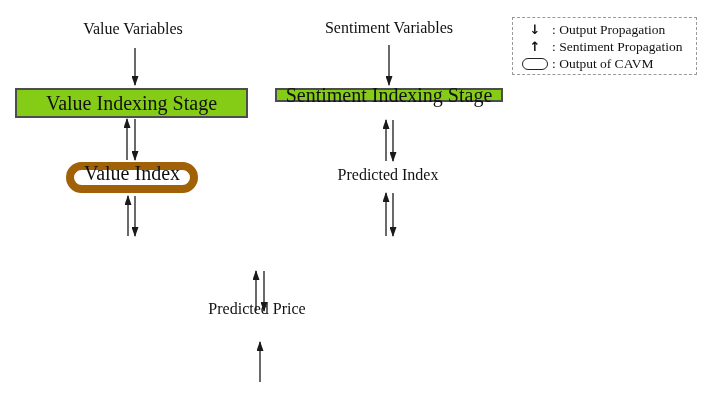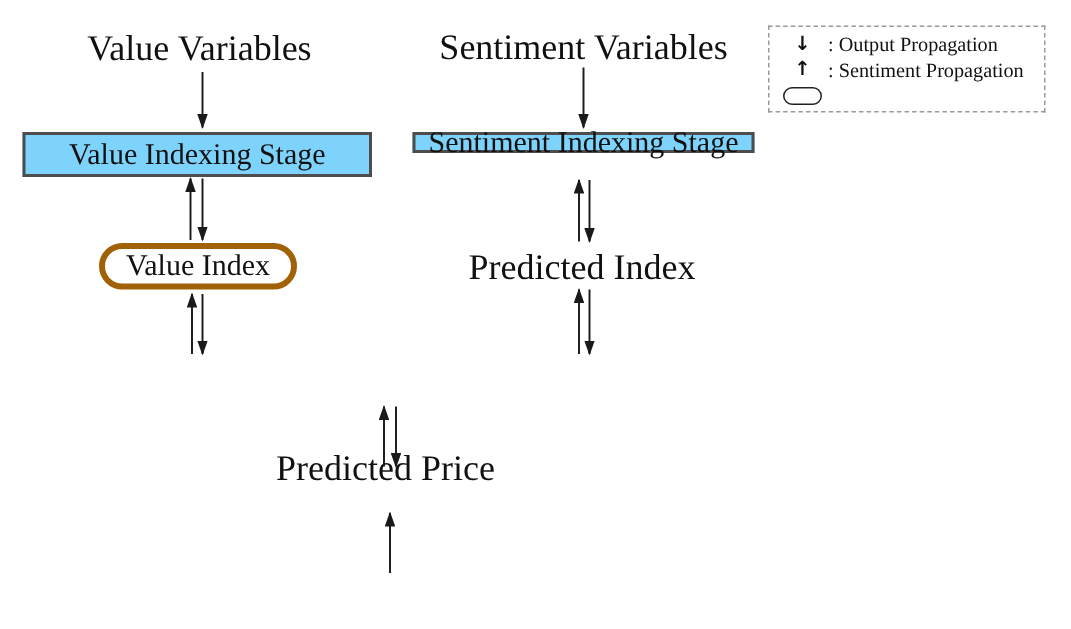--- a/index.html
+++ b/index.html
@@ -8,42 +8,42 @@
     width: 714px;
     height: 419px;
     background: #ffffff;
     font-family: "Liberation Serif", serif;
     color: #111111;
     overflow: hidden;
   }
   .floating-label {
     position: absolute;
     transform: translateX(-50%);
-    font-size: 24px;
+    font-size: 16px;
     white-space: nowrap;
     line-height: 1.1;
   }
   .box {
     position: absolute;
     border: 2px solid #4d4d4d;
-    background: #7dd3fc;
+    background: #84cc16;
     display: flex;
     align-items: center;
     justify-content: center;
     font-size: 20px;
     box-sizing: border-box;
     white-space: nowrap;
   }
   #value-indexing-box   { left: 15px;  top: 88px;  width: 233px; height: 30px; }
   #sentiment-indexing-box { left: 275px; top: 88px; width: 228px; height: 14px; }
   #price-prediction-box { left: 17px;  top: 239px; width: 486px; height: 28px; }
   .stadium {
     position: absolute;
     left: 66px; top: 162px; width: 132px; height: 31px;
-    border: 4px solid #a16207;
+    border: 8px solid #a16207;
     border-radius: 16px;
     background: #ffffff;
     display: flex;
     align-items: flex-end;
     justify-content: center;
     font-size: 20px;
     box-sizing: border-box;
     white-space: nowrap;
   }
   #value-variables    { left: 133px; top: 20px; }
@@ -119,20 +119,21 @@
       <span class="legend-text">: Output Propagation</span>
     </div>
     <div class="legend-row">
       <span class="legend-icon">↑</span>
       <span class="legend-text">: Sentiment Propagation</span>
     </div>
     <div class="legend-row">
       <span class="legend-shape-wrap">
         <span class="legend-stadium"></span>
       </span>
+      <span class="legend-text">: Output of CAVM</span>
     </div>
   </div>
 
   <svg id="arrow-layer" width="714" height="419" viewBox="0 0 714 419">
     <defs>
       <marker id="ah" viewBox="0 0 10 7" refX="9" refY="3.5" markerWidth="10" markerHeight="7" orient="auto" markerUnits="userSpaceOnUse">
         <path d="M0,0 L10,3.5 L0,7 Z" fill="#1a1a1a"></path>
       </marker>
     </defs>
 

